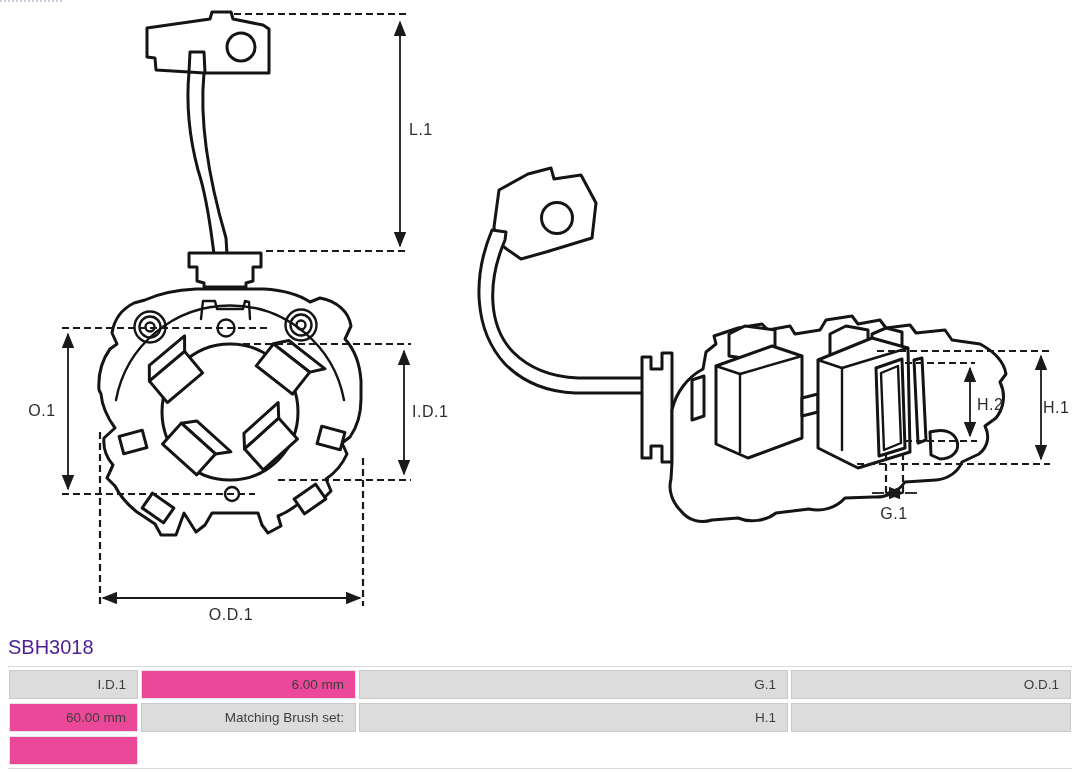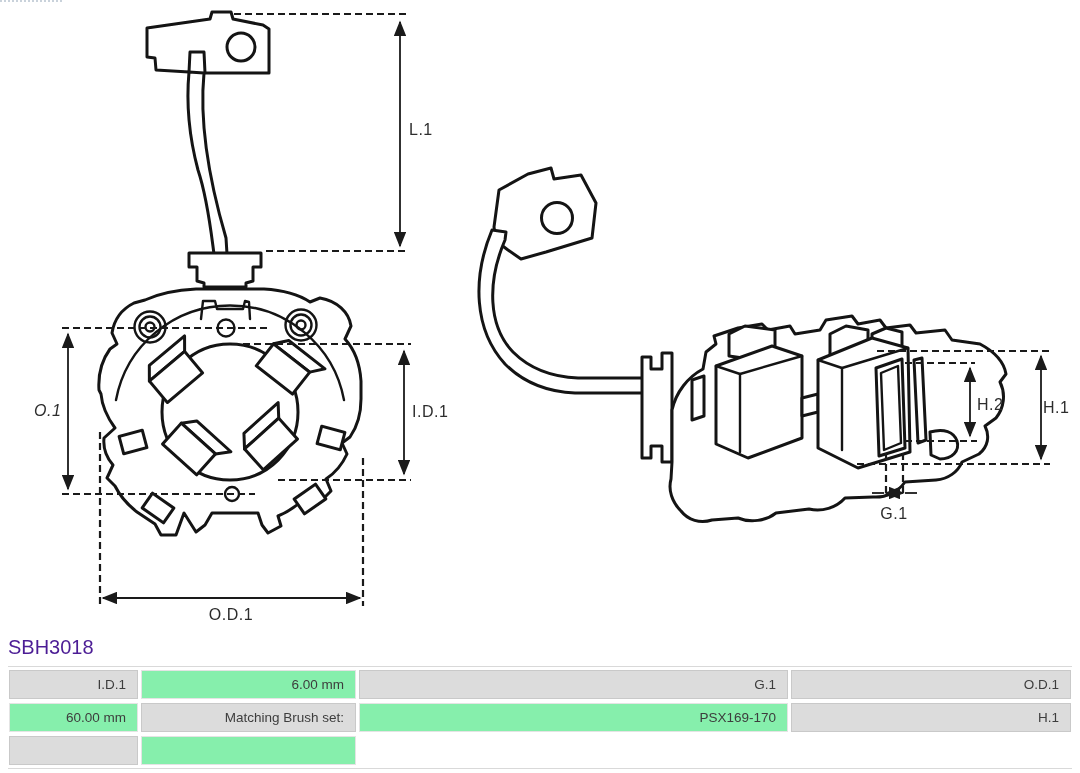--- a/index.html
+++ b/index.html
@@ -29,21 +29,21 @@
     position:absolute;left:8px;top:666px;width:1062px;
     display:grid;grid-template-columns:129px 215px 429px 1fr;
     gap:4px 3px;padding:3px 1px;
     border-top:1px solid #d9d9d9;border-bottom:1px solid #d9d9d9;background:#fff;
   }
   .cell{
     height:27px;display:flex;align-items:center;justify-content:flex-end;
     padding-right:11px;font-size:13.5px;color:#3d3d3d;
   }
   .cell.lbl{background:#dcdcdc;border:1px solid #c9c9c9;}
-  .cell.val{background:#86efac;border:1px solid #e4e4e4;}
+  .cell.val{background:#ec4899;border:1px solid #e4e4e4;}
 </style>
 </head>
 <body>
 
 <div class="artifact"></div>
 
 <svg class="drawing" width="1080" height="640" viewBox="0 0 1080 640">
   <defs>
     <marker id="ah" viewBox="0 0 10 8" refX="9" refY="4" markerWidth="9" markerHeight="7" orient="auto-start-reverse">
       <path d="M0,0 L10,4 L0,8 Z" fill="#1a1a1a"></path>
@@ -203,35 +203,34 @@
       <path class="dash" d="M 886,453 V 497"></path>
       <path class="dash" d="M 903,453 V 497"></path>
       <line class="dim" x1="872" y1="493" x2="884" y2="493"></line>
       <line class="dim" x1="905" y1="493" x2="917" y2="493"></line>
       <line class="dim" x1="886" y1="493" x2="903" y2="493" marker-start="url(#ah)" marker-end="url(#ah)"></line>
     </g>
   </g>
 </svg>
 
 <div class="dim-label" style="left:409px;top:119px;">L.1</div>
-<div class="dim-label" style="left:34px;top:400px;width:40px;text-align:left;font-style:italic;">O.1</div>
+<div class="dim-label" style="left:22px;top:400px;width:40px;text-align:center;">O.1</div>
 <div class="dim-label" style="left:412px;top:401px;">I.D.1</div>
 <div class="dim-label" style="left:199px;top:604px;width:64px;text-align:center;">O.D.1</div>
 <div class="dim-label" style="left:977px;top:394px;">H.2</div>
 <div class="dim-label" style="left:1043px;top:397px;">H.1</div>
 <div class="dim-label" style="left:872px;top:503px;width:44px;text-align:center;">G.1</div>
 
 <div class="part-number" style="color: #4c1d95;">SBH3018</div>
 
 <div class="spec-table">
   <div class="cell lbl">I.D.1</div>
   <div class="cell val">6.00 mm</div>
   <div class="cell lbl">G.1</div>
 
   <div class="cell lbl">O.D.1</div>
   <div class="cell val">60.00 mm</div>
   <div class="cell lbl">Matching Brush set:</div>
-  <div class="cell val">PSX169-170</div>
 
   <div class="cell lbl">H.1</div>
   <div class="cell lbl"></div>
   <div class="cell val"></div>
 </div>
 
 </body></html>

